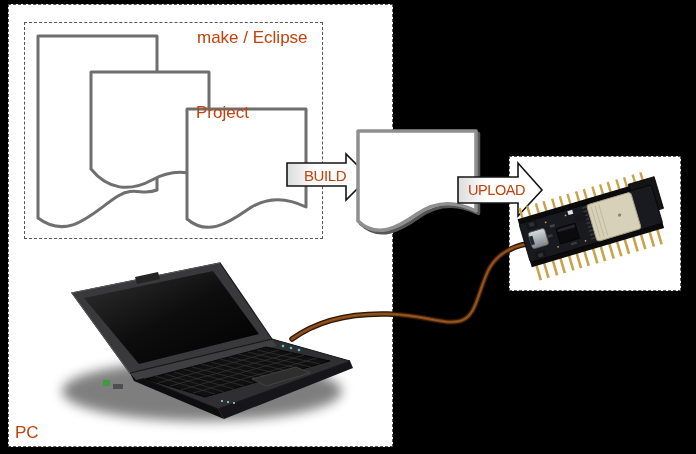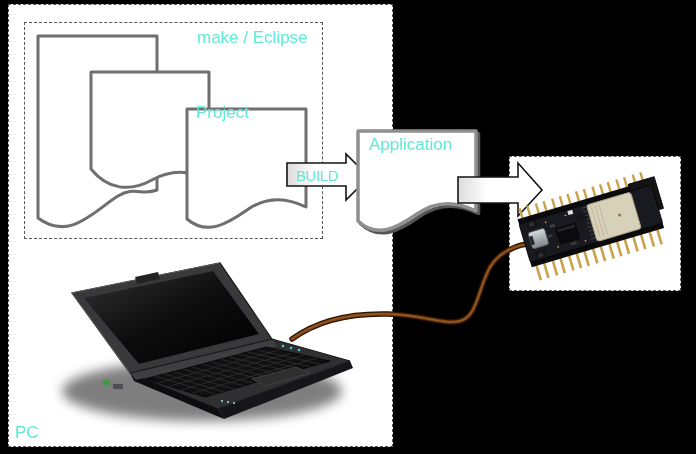--- a/index.html
+++ b/index.html
@@ -1,37 +1,38 @@
 <!DOCTYPE html>
 <html><head>
 <meta charset="utf-8">
 <style>
   html,body{margin:0;padding:0;background:#000;}
   #stage{
     position:relative;width:696px;height:454px;background:#000;overflow:hidden;
-    font-family:"Liberation Sans","DejaVu Sans",sans-serif;color:#5eead4;
+    font-family:"Liberation Sans","DejaVu Sans",sans-serif;color:#c2410c;
   }
   .abs{position:absolute;}
   #pc-panel{
     left:8px;top:4px;width:383px;height:441px;background:#fff;
     border:1px dashed #565656;
   }
   #ide-box{
     left:24px;top:22px;width:297px;height:215px;background:transparent;
     border:1px dashed #565656;
   }
   #esp32-box{
     left:509px;top:156px;width:170px;height:133px;background:#fff;
     border:1px dashed #565656;
   }
   #art{left:0;top:0;width:696px;height:454px;}
   .lbl{position:absolute;font-size:17px;line-height:19px;white-space:nowrap;}
   .arrow-lbl{
     position:absolute;text-align:center;letter-spacing:-0.4px;
     font-size:15px;
+    padding-left:8px;
   }
   #build-label{left:288px;top:165px;width:58px;height:21px;line-height:21px;}
   #upload-label{left:459px;top:179px;width:59px;height:23px;line-height:23px;font-size:14.5px;}
   #esp-idf-label{left:46px;top:44px;}
   #toolchain-label{left:101px;top:81px;}
   #project-label{left:196px;top:103px;}
   #application-label{left:369px;top:135px;}
   #ide-label{left:197px;top:28px;}
   #pc-label{left:15px;top:423px;}
 </style>
@@ -169,17 +170,17 @@
       <circle cx="26" cy="6" r="0.9" fill="#c9a24a"></circle>
       <circle cx="31" cy="33" r="0.9" fill="#c9a24a"></circle>
       <circle cx="47" cy="5" r="0.9" fill="#c9a24a"></circle>
       <circle cx="59" cy="35" r="0.9" fill="#c9a24a"></circle>
       <circle cx="20" cy="24" r="0.9" fill="#c9a24a"></circle>
     </g>
   </svg>
 
   <div class="lbl" id="ide-label">make / Eclipse</div>
   <div class="lbl" id="project-label">Project</div>
-  <div class="lbl" id="application-label">Application</div>
   <div class="arrow-lbl" id="build-label">BUILD</div>
+  <div class="arrow-lbl" id="upload-label">UPLOAD</div>
   <div class="lbl" id="pc-label">PC</div>
 
 </div>
 
 </body></html>

